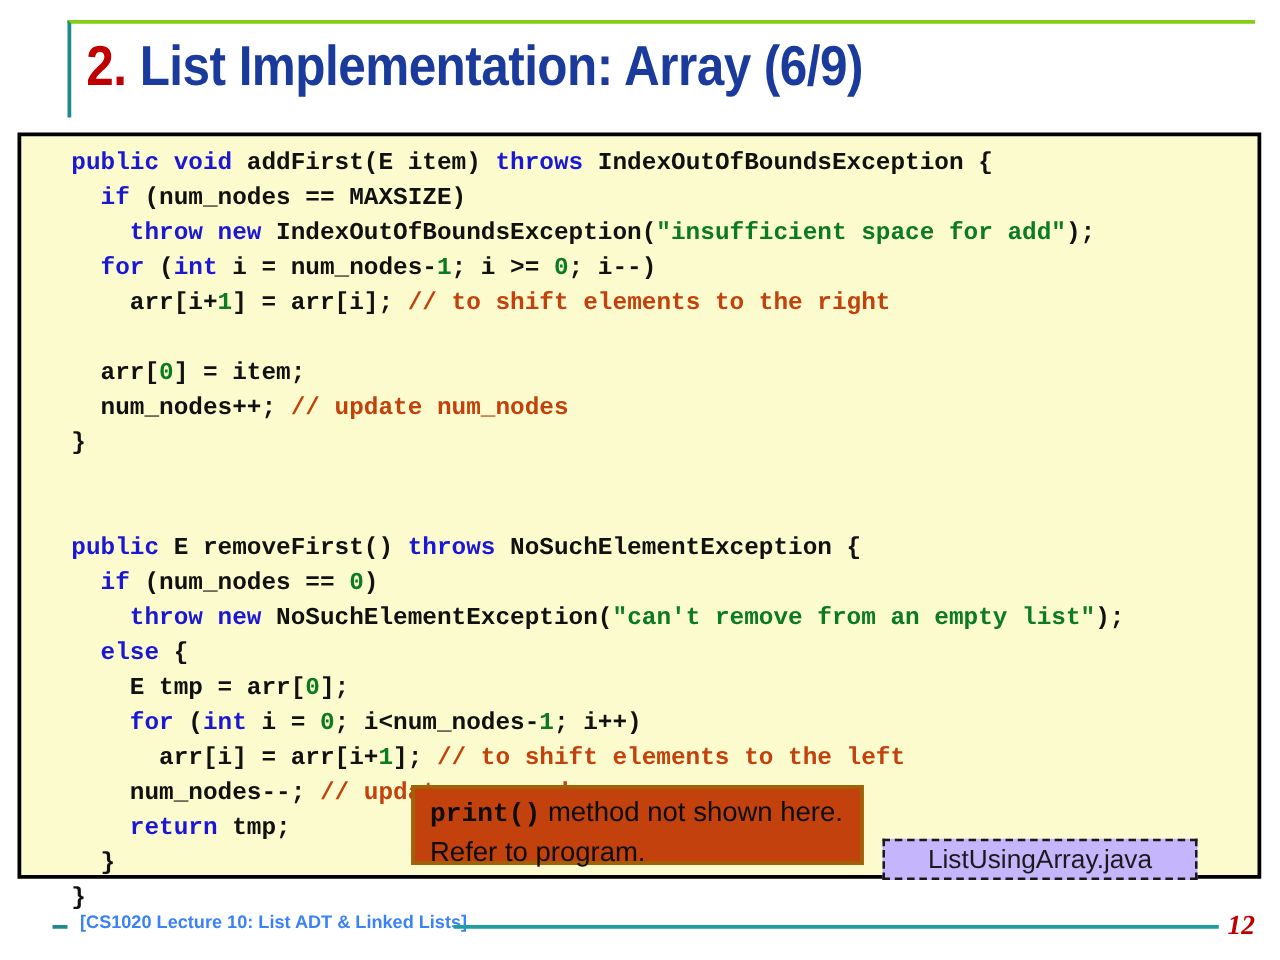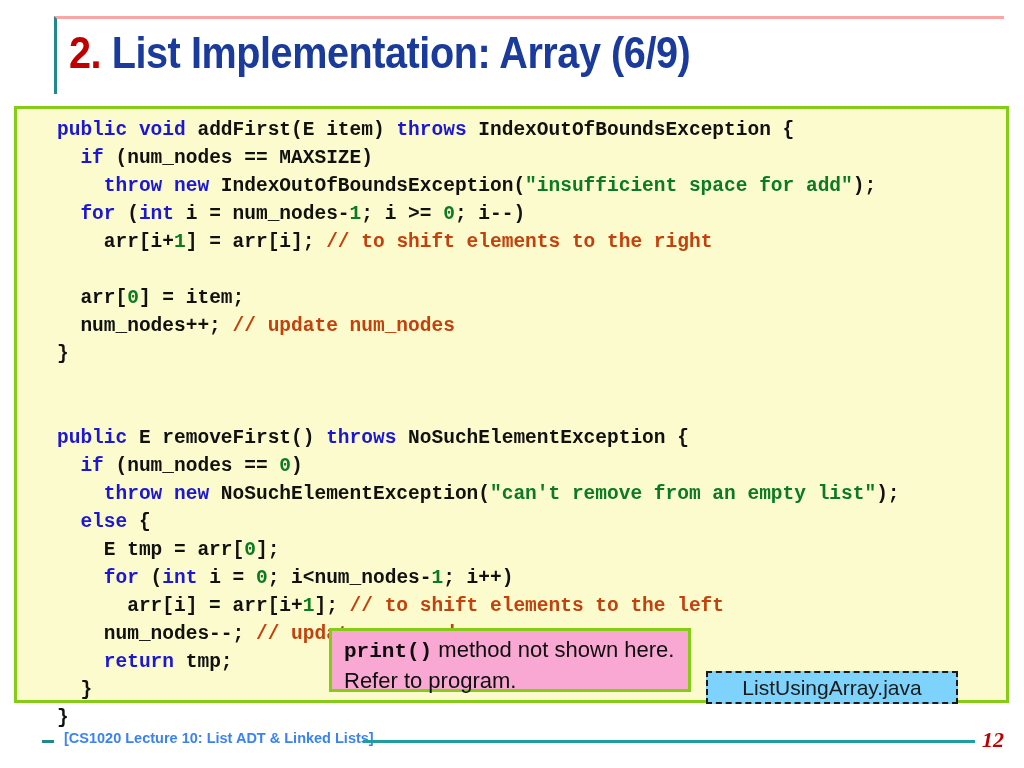--- a/index.html
+++ b/index.html
@@ -15,21 +15,21 @@
     font-family: "Liberation Sans", sans-serif;
   }
 
   
   #title-block {
     position: absolute;
     left: 54px;
     top: 16px;
     width: 950px;
     height: 78px;
-    border-top: 3px solid #fca5a5;
+    border-top: 3px solid #84cc16;
     border-left: 3px solid #1f8a8c;
     box-sizing: border-box;
   }
   #title-text {
     position: absolute;
     left: 12px;
     top: 6px;
     white-space: nowrap;
     font-family: "Liberation Sans", sans-serif;
     font-weight: bold;
@@ -43,21 +43,21 @@
   #title-rest { color: #1a3a9c; }
 
   
   #code-panel {
     position: absolute;
     left: 14px;
     top: 106px;
     width: 995px;
     height: 597px;
     background: #fcfbcd;
-    border: 3px solid #84cc16;
+    border: 3px solid #000000;
     box-sizing: border-box;
   }
   #code-lines {
     position: absolute;
     left: 40px;
     top: 7px;
     font-family: "Liberation Mono", "DejaVu Sans Mono", monospace;
     font-weight: bold;
     font-size: 19.5px;
     line-height: 28px;
@@ -72,43 +72,43 @@
   .cmt { color: #c2410c; }
   .pln { color: #111111; }
 
   
   #print-note {
     position: absolute;
     left: 329px;
     top: 628px;
     width: 362px;
     height: 64px;
-    background: #f9a8d4;
-    border: 3px solid #84cc16;
+    background: #c2410c;
+    border: 3px solid #a16207;
     box-sizing: border-box;
     padding: 4px 10px 0 12px;
     font-size: 22px;
     line-height: 29px;
     color: #0d0d0d;
     font-family: "Liberation Sans", sans-serif;
   }
   #print-note .mono {
     font-family: "Liberation Mono", "DejaVu Sans Mono", monospace;
     font-weight: bold;
     font-size: 21px;
   }
 
   
   #file-tag {
     position: absolute;
     left: 706px;
     top: 671px;
     width: 252px;
     height: 33px;
-    background: #7dd3fc;
+    background: #c4b5fd;
     border: 2px dashed #1a1a1a;
     box-sizing: border-box;
     font-size: 21px;
     color: #1a1a1a;
     text-align: center;
     line-height: 30px;
     font-family: "Liberation Sans", sans-serif;
   }
 
   

